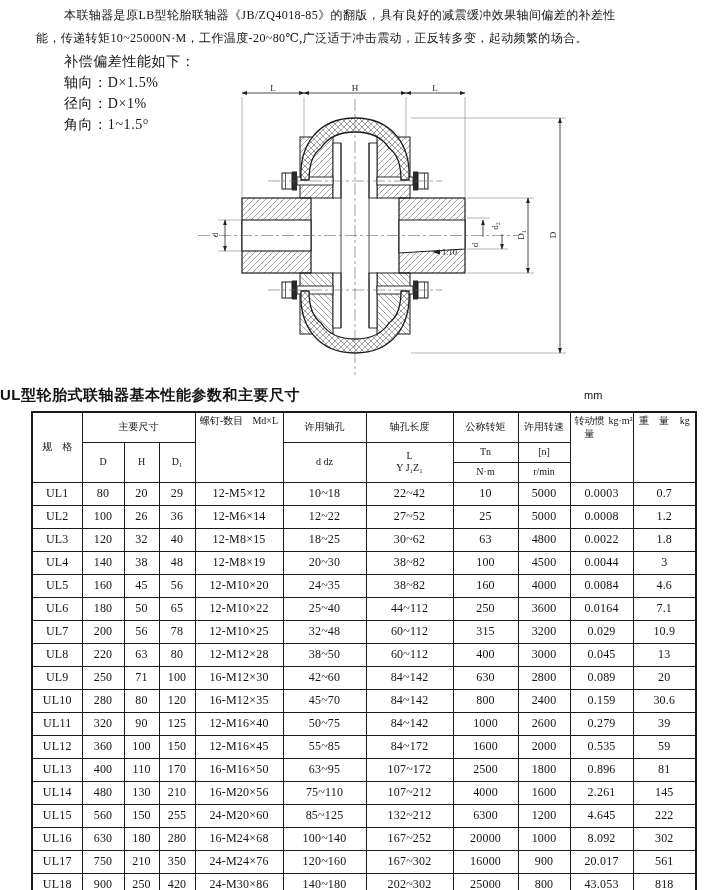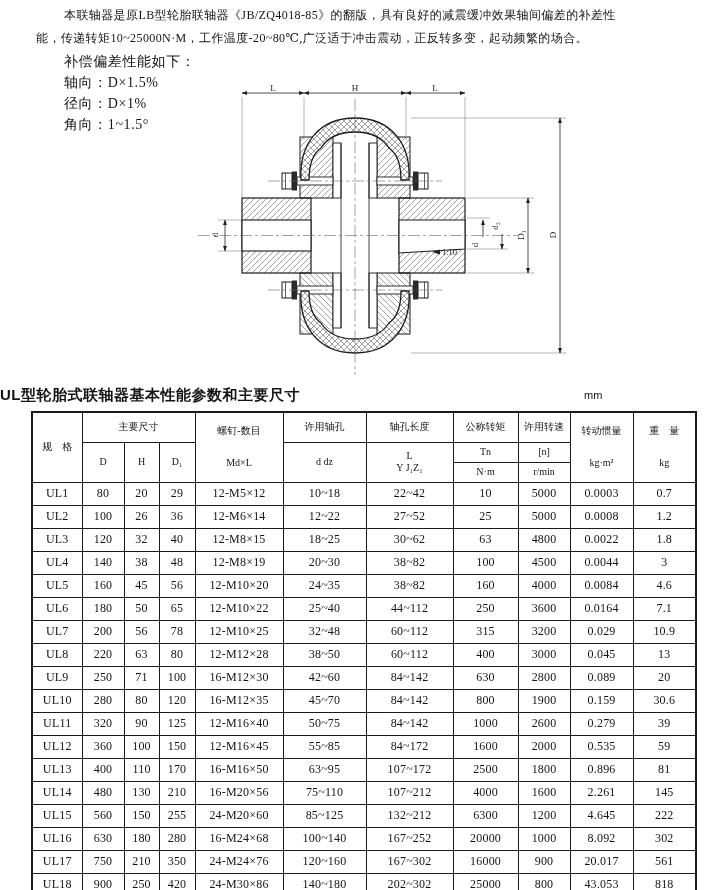--- a/index.html
+++ b/index.html
@@ -11,21 +11,21 @@
   .tbl-title{left:0;top:386px;width:726px;
              font-family:"Liberation Sans","DejaVu Sans",sans-serif;
              font-weight:600;font-size:15px;letter-spacing:.5px;}
   .unit{left:584px;top:389px;font-size:11px;font-family:"Liberation Sans",sans-serif;}
   table.spec{border-collapse:collapse;table-layout:fixed;
              border:2px solid #1a1a1a;background:#fff;}
   table.spec th,table.spec td{border:1px solid #1a1a1a;text-align:center;
              vertical-align:middle;padding:0;font-weight:normal;overflow:hidden;}
   table.spec th{font-size:10px;line-height:1.25;}
   table.spec td{font-size:12px;height:22px;letter-spacing:.2px;}
-  .stack{display:flex;flex-direction:column;justify-content:space-around;height:64px;}
+  .stack{display:flex;flex-direction:row;justify-content:space-around;height:64px;}
   .two-line{line-height:15px;}
   svg text{font-family:"Liberation Serif","DejaVu Serif",serif;fill:#222;}
 </style>
 </head>
 <body>
 
 <div class="abs intro-line" style="left:64px;top:7px">本联轴器是原LB型轮胎联轴器《JB/ZQ4018-85》的翻版，具有良好的减震缓冲效果轴间偏差的补差性</div>
 <div class="abs intro-line" style="left:36px;top:30px">能，传递转矩10~25000N·M，工作温度-20~80℃,广泛适于冲击震动，正反转多变，起动频繁的场合。</div>
 <div class="abs offset-line" style="left:64px;top:53px">补偿偏差性能如下：</div>
 <div class="abs offset-line" style="left:64px;top:74px">轴向：D×1.5%</div>
@@ -309,21 +309,21 @@
       </tr>
       <tr>
         <td>UL10</td>
         <td>280</td>
         <td>80</td>
         <td>120</td>
         <td>16-M12×35</td>
         <td>45~70</td>
         <td>84~142</td>
         <td>800</td>
-        <td>1900</td>
+        <td>2400</td>
         <td>0.159</td>
         <td>30.6</td>
       </tr>
       <tr>
         <td>UL11</td>
         <td>320</td>
         <td>90</td>
         <td>125</td>
         <td>12-M16×40</td>
         <td>50~75</td>

